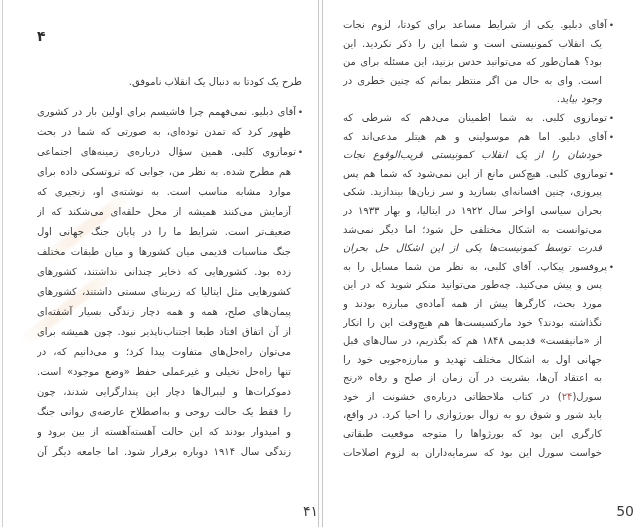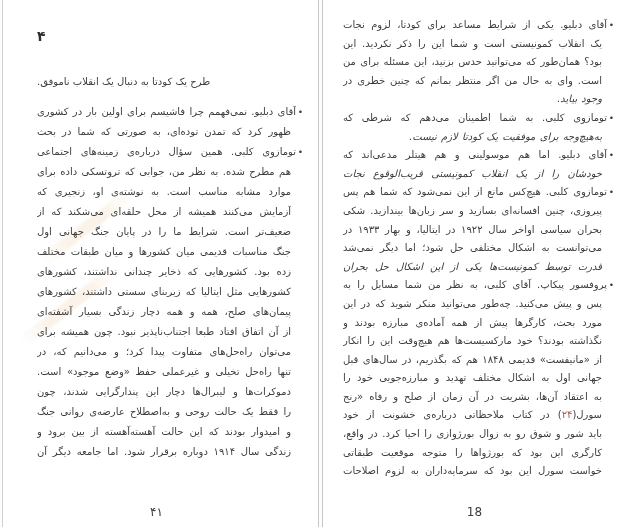--- a/index.html
+++ b/index.html
@@ -18,21 +18,21 @@
 
   .chapter-number{
     position:absolute;top:28px;left:34px;
     font-size:14px;font-weight:bold;color:#2e2e2e;
   }
   .content{position:absolute;direction:rtl;font-size:10px;}
   .content-left{top:72px;right:16px;left:34px;}
   .content-right{top:16px;right:21px;left:20px;}
 
   .heading-line{
-    text-align:left;line-height:20px;height:20px;white-space:nowrap;overflow:hidden;
+    text-align:right;line-height:20px;height:20px;white-space:nowrap;overflow:hidden;
   }
   ul.bullets{list-style:none;margin:10px 0 0 0;padding:0;}
   .content-right ul.bullets{margin-top:0;}
   li.bullet-item{position:relative;padding-right:11px;margin:0;}
   .bullet-marker{
     position:absolute;right:-1px;top:0;font-size:9px;color:#3d3d3d;
   }
   .content-left .bullet-marker{line-height:20px;}
   .content-right .bullet-marker{line-height:18.6px;}
 
@@ -42,22 +42,22 @@
   }
   .content-left .line{height:20px;line-height:20px;}
   .content-right .line{height:18.6px;line-height:18.6px;}
   .line.first{margin-right:-5px;}
   .line.para-end{text-align-last:right;font-style:italic;}
 
   .footnote-link{
     color:#b0544b;cursor:pointer;
   }
   .page-number{
-    position:absolute;bottom:8px;left:0;right:8px;
-    text-align:center;font-size:12px;color:#3d3d3d;
+    position:absolute;bottom:8px;left:0;right:0;
+    text-align:right;font-size:14px;color:#3d3d3d;
   }
   .watermark{
     position:absolute;pointer-events:none;
     height:12px;border-radius:8px;
     background:linear-gradient(90deg, rgba(238,206,166,0) 0%, rgba(233,190,140,.55) 30%, rgba(233,190,140,.55) 70%, rgba(238,206,166,0) 100%);
     opacity:.35;filter:blur(1px);
     transform:rotate(-38deg);
   }
   .wm-1{width:110px;top:222px;left:28px;}
   .wm-2{width:120px;top:300px;left:6px;}
@@ -114,21 +114,20 @@
             <span class="bullet-marker">•</span>
             <div class="line first">آقای دبلیو. یکی از شرایط مساعد برای کودتا، لزوم نجات جامعه از خطر</div>
             <div class="line">یک انقلاب کمونیستی است و شما این را ذکر نکردید. این کارتان عمدی</div>
             <div class="line">بود؟ همان‌طور که می‌توانید حدس بزنید، این مسئله برای من خیلی مهم</div>
             <div class="line">است. وای به حال من اگر منتظر بمانم که چنین خطری در امریکا به</div>
             <div class="line para-end">وجود بیاید.</div>
           </li>
           <li class="bullet-item">
             <span class="bullet-marker">•</span>
             <div class="line first">تومازوی کلبی. به شما اطمینان می‌دهم که شرطی که می‌گویید</div>
-            <div class="line para-end">به‌هیچ‌وجه برای موفقیت یک کودتا لازم نیست.</div>
           </li>
           <li class="bullet-item">
             <span class="bullet-marker">•</span>
             <div class="line first">آقای دبلیو. اما هم موسولینی و هم هیتلر مدعی‌اند که کشورهای</div>
             <div class="line para-end">خودشان را از یک انقلاب کمونیستی قریب‌الوقوع نجات داده‌اند.</div>
           </li>
           <li class="bullet-item">
             <span class="bullet-marker">•</span>
             <div class="line first">تومازوی کلبی. هیچ‌کس مانع از این نمی‌شود که شما هم پس از</div>
             <div class="line">پیروزی، چنین افسانه‌ای بسازید و سر زبان‌ها بیندازید. شکی نیست که</div>
@@ -145,15 +144,15 @@
             <div class="line">از «مانیفست» قدیمی ۱۸۴۸ هم که بگذریم، در سال‌های قبل و بعد از جنگ</div>
             <div class="line">جهانی اول به اشکال مختلف تهدید و مبارزه‌جویی خود را تکرار کرده بودند.</div>
             <div class="line">به اعتقاد آن‌ها، بشریت در آن زمان از صلح و رفاه «رنج می‌کشید»، و ژرژ</div>
             <div class="line">سورل(<a class="footnote-link">۲۴</a>) در کتاب ملاحظاتی درباره‌ی خشونت از خود می‌پرسید که چه‌گونه</div>
             <div class="line">باید شور و شوق رو به زوال بورژوازی را احیا کرد. در واقع، هدف خشونت</div>
             <div class="line">کارگری این بود که بورژواها را متوجه موقعیت طبقاتی خودشان بکند.</div>
             <div class="line">خواست سورل این بود که سرمایه‌داران به لزوم اصلاحات اجتماعی پی ببرند و</div>
           </li>
         </ul>
     </div>
-    <div class="page-number">18</div>
+    <div class="page-number">50</div>
   </div>
 </div>
 
 </body></html>

